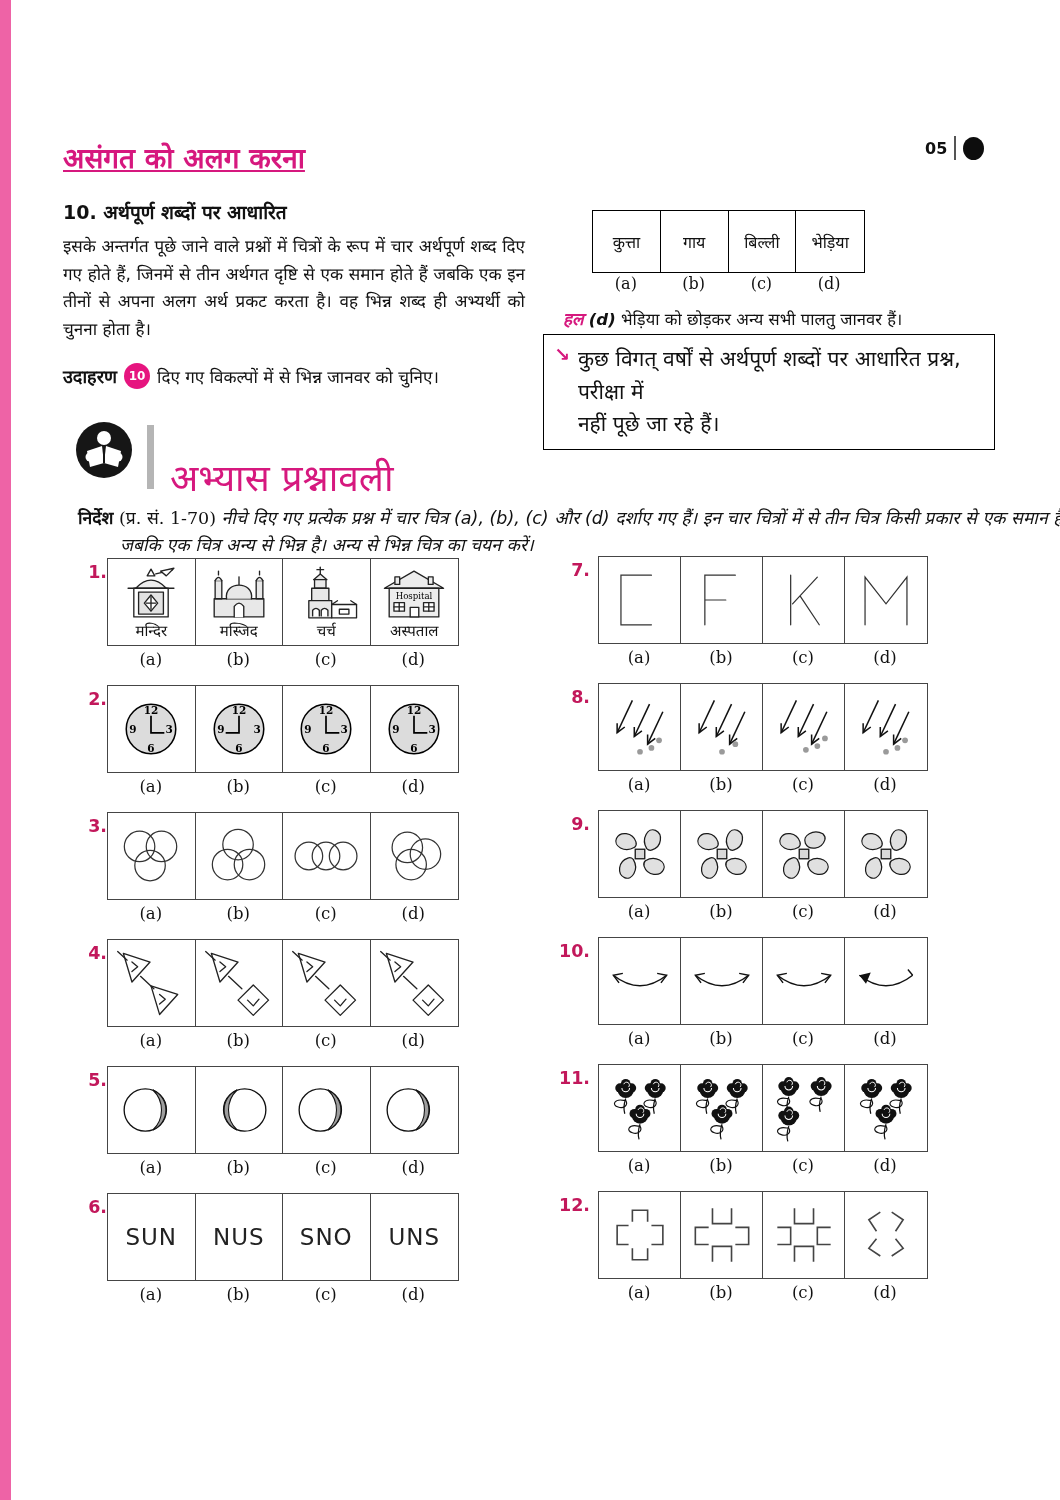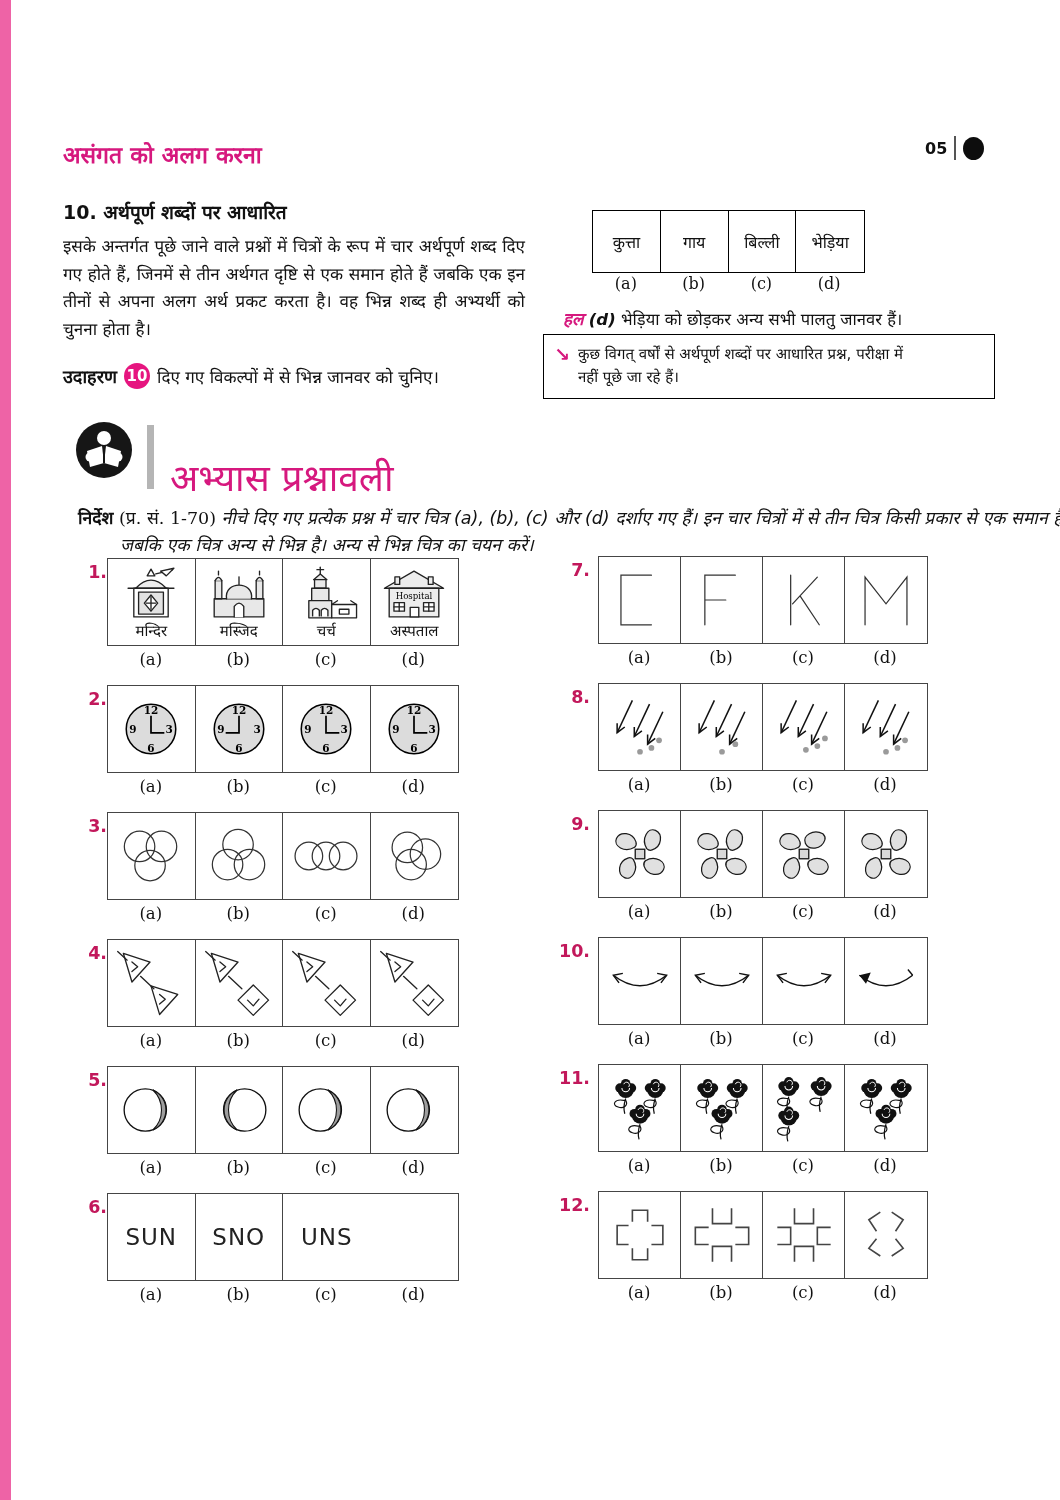--- a/index.html
+++ b/index.html
@@ -1,48 +1,48 @@
 <!DOCTYPE html>
 <html><head>
 <meta charset="utf-8">
 <style>
   html,body{margin:0;padding:0;}
   body{width:1060px;height:1500px;position:relative;background:#ffffff;
        font-family:"DejaVu Sans",sans-serif;color:#111;overflow:hidden;}
   .leftbar{position:absolute;left:0;top:0;width:11px;height:1500px;background:#ee63a6;}
   
-  .hdr-title{position:absolute;left:63px;top:138px;font-size:23px;font-weight:bold;color:#d6187e;}
+  .hdr-title{position:absolute;left:63px;top:138px;font-size:28px;font-weight:bold;color:#d6187e;text-decoration:underline;}
   .pagenum{position:absolute;left:925px;top:136px;display:flex;align-items:center;gap:7px;}
   .pagenum .num{font-size:16px;font-weight:bold;color:#111;}
   .pagenum .sep{width:2px;height:24px;background:#555;}
   .pagenum .dot{width:21px;height:23px;border-radius:50%;background:#0d0d0d;}
   
   .intro{position:absolute;left:63px;top:199px;width:462px;}
   .intro h3{margin:0 0 8px 0;font-size:19px;font-weight:bold;}
   .intro p{margin:0;font-size:17px;line-height:1.62;text-align:justify;}
   .example-row{margin-top:20px;display:flex;align-items:center;gap:7px;}
   .example-row .exlabel{font-size:18px;font-weight:bold;}
   .exbadge{width:26px;height:26px;border-radius:50%;background:#e6157f;color:#fff;
-           display:flex;align-items:center;justify-content:center;font-size:15px;font-weight:bold;flex:0 0 auto;}
+           display:flex;align-items:center;justify-content:center;font-size:12px;font-weight:bold;flex:0 0 auto;}
   .example-row .extext{font-size:17px;}
   
   .ex-right{position:absolute;left:543px;top:210px;width:456px;}
   .ex-table{position:absolute;left:49px;top:0;width:271px;height:61px;display:grid;
             grid-template-columns:repeat(4,1fr);border:1.6px solid #000;}
   .ex-table .tcell{display:flex;align-items:center;justify-content:center;font-size:16px;border-right:1.6px solid #000;}
   .ex-table .tcell:last-child{border-right:none;}
   .ex-labels{position:absolute;left:49px;top:64px;width:271px;display:grid;grid-template-columns:repeat(4,1fr);}
   .ex-labels span{text-align:center;font-family:"DejaVu Serif",serif;font-size:16px;}
   .sol-line{position:absolute;left:20px;top:97px;font-size:16.5px;white-space:nowrap;}
   .sol-line .sol-label{color:#d6187e;font-weight:bold;font-style:italic;font-size:17px;}
   .sol-line .sol-ans{font-weight:bold;font-style:italic;}
   .notebox{position:absolute;left:0;top:124px;width:430px;border:1.6px solid #000;
            padding:8px 10px;display:flex;gap:8px;align-items:flex-start;}
   .notebox .arrow{color:#d6187e;font-weight:bold;font-size:19px;line-height:1.2;}
-  .notebox .ntext{font-size:15px;line-height:1.55;}
+  .notebox .ntext{font-size:21px;line-height:1.55;}
   
   .practice-icon{position:absolute;left:75px;top:421px;}
   .practice-bar{position:absolute;left:147px;top:425px;width:7px;height:64px;background:#b5b5b5;}
   .practice-title{position:absolute;left:170px;top:427px;font-size:37px;font-weight:normal;color:#d6187e;margin-top:24px;}
   
   .directions{position:absolute;left:78px;top:505px;width:952px;font-size:17.5px;line-height:1.55;
               padding-left:42px;text-indent:-42px;}
   .directions .dlabel{font-weight:bold;font-style:normal;}
   .directions .drange{font-family:"DejaVu Serif",serif;}
   .directions .dtext{font-style:italic;}
@@ -428,20 +428,23 @@
         <span>(d)</span>
       </div>
     </div>
     <div class="question">
       <div class="qnum">6.</div>
       <div class="qbox">
         <div class="qcell">
           <div class="word">SUN</div>
         </div>
         <div class="qcell">
+          <div class="word">NUS</div>
+        </div>
+        <div class="qcell">
           <div class="word">SNO</div>
         </div>
         <div class="qcell">
           <div class="word">UNS</div>
         </div>
       </div>
       <div class="qlabels">
         <span>(a)</span>
         <span>(b)</span>
         <span>(c)</span>

